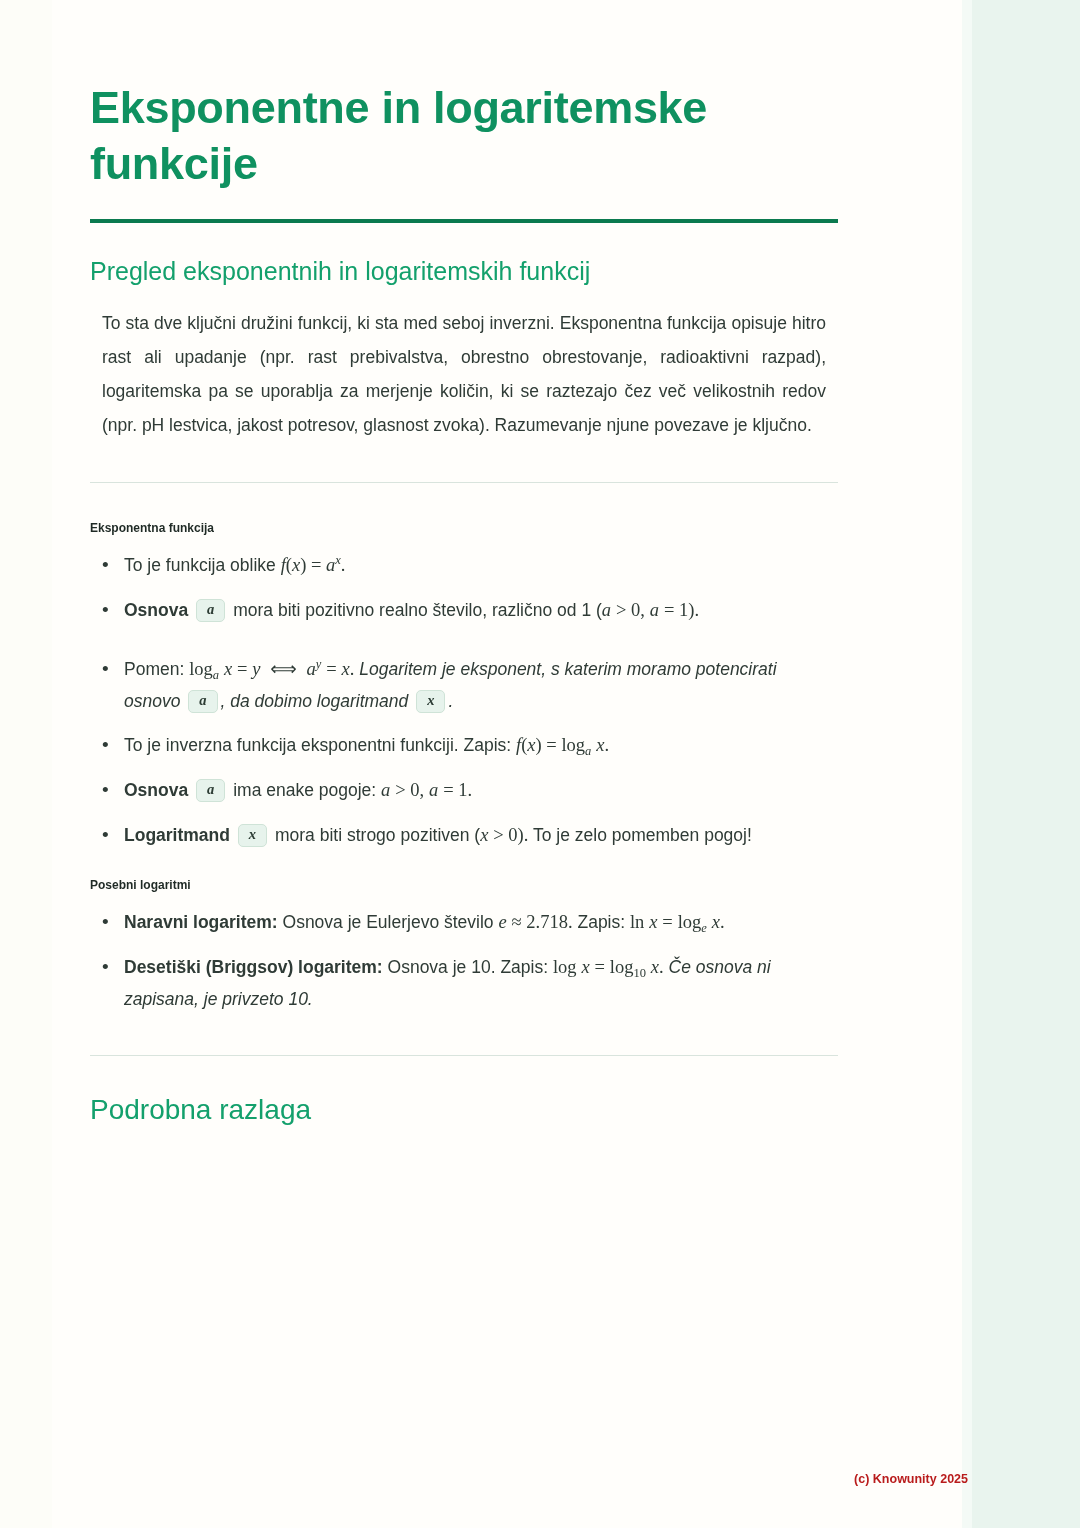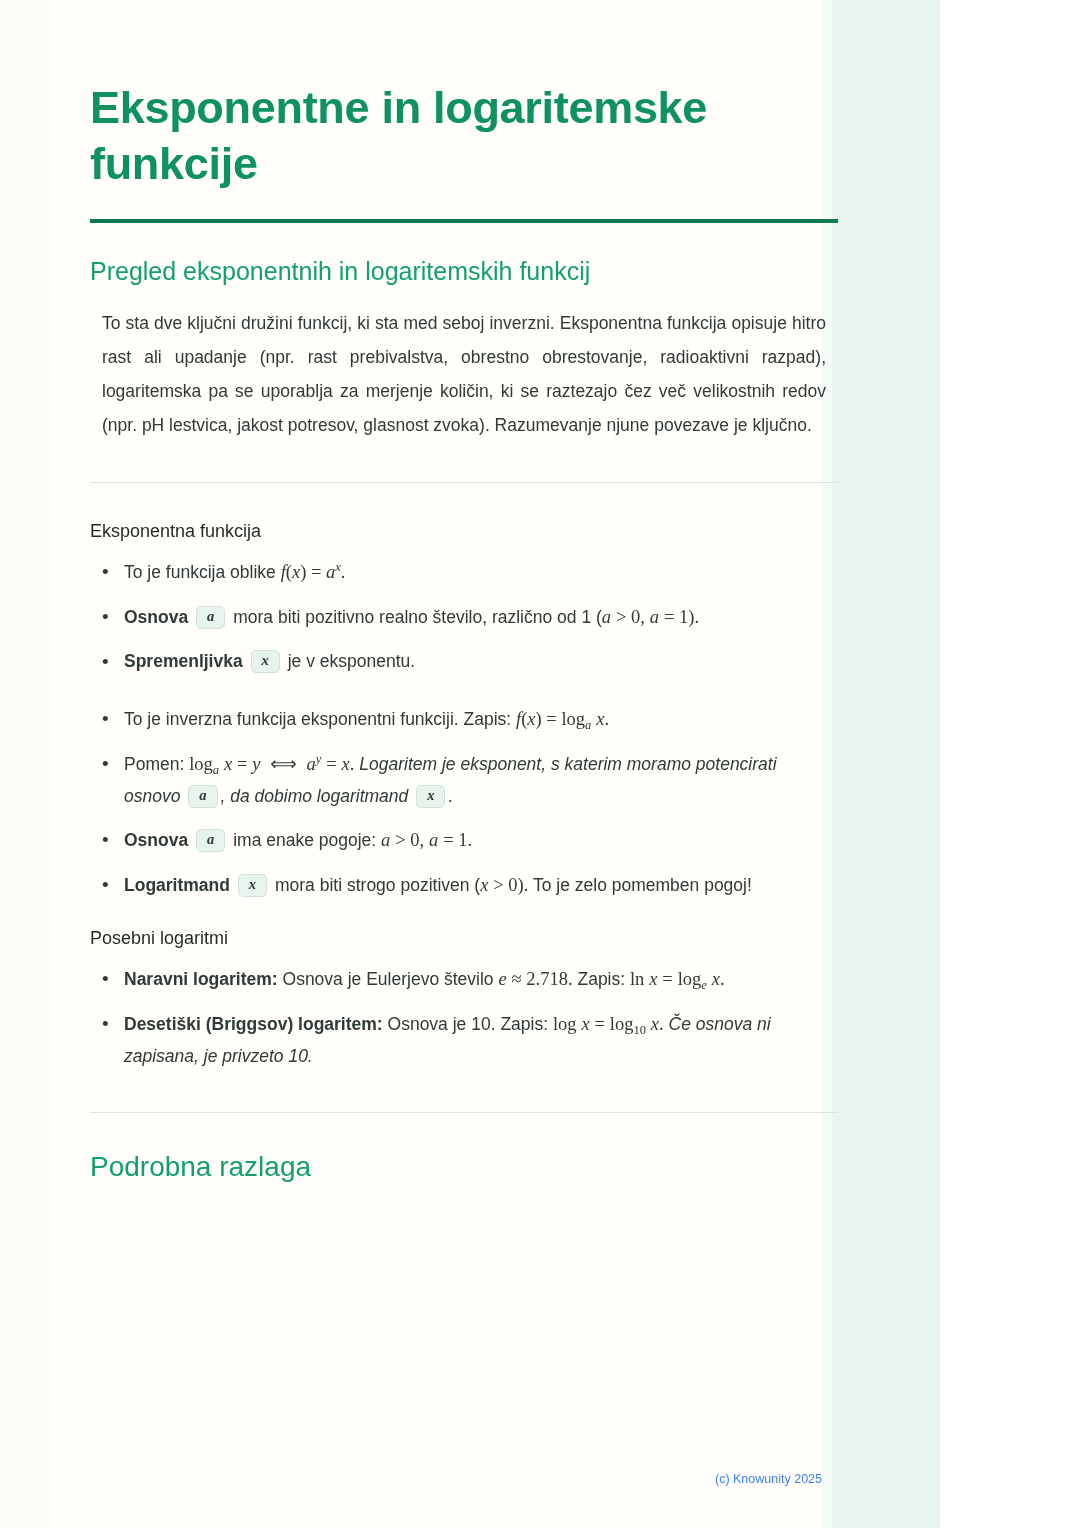--- a/index.html
+++ b/index.html
@@ -10,21 +10,21 @@
   body {
     width: 1080px;
     height: 1528px;
     font-family: "Liberation Sans", sans-serif;
     position: relative;
     overflow: hidden;
   }
   .page {
     position: absolute;
     left: 0; top: 0;
-    width: 940px;
+    width: 1080px;
     height: 1528px;
     background: #fffefb;
   }
   
   .paper-left-edge {
     position: absolute;
     left: 0; top: 0; bottom: 0;
     width: 52px;
     background: #fdfdf8;
   }
@@ -78,22 +78,22 @@
     margin: 12px;
   }
   .divider {
     border: 0;
     border-top: 1px solid #d9e4dd;
     margin: 40px 0 38px 0;
     width: 100%;
   }
   h3.subheading {
     color: #1f2a25;
-    font-size: 18px;
-    font-weight: 400;
+    font-size: 12px;
+    font-weight: 700;
     margin: 0 0 14px 0;
   }
   ul.bullets {
     margin: 0 12px 26px 0;
     padding-left: 34px;
     list-style: none;
   }
   ul.bullets li {
     position: relative;
     color: #2f3b36;
@@ -125,24 +125,25 @@
     font-family: "Liberation Serif", serif;
     font-style: italic;
     font-weight: 700;
     font-size: 14.5px;
     color: #2b3b33;
     line-height: 1.1;
     vertical-align: 2px;
   }
   .watermark {
     position: absolute;
-    right: 118px;
+    right: 112px;
     bottom: 42px;
-    color: #3b82f6;
+    color: #b91c1c;
     font-size: 12.5px;
+    font-weight: bold;
   }
 </style>
 </head>
 <body>
 
 <div class="page">
   <div class="paper-left-edge"></div>
   <div class="paper-right-inner"></div>
   <div class="paper-right-band"></div>
 
@@ -160,38 +161,33 @@
     <h3 class="subheading">Eksponentna funkcija</h3>
     <ul class="bullets">
       <li>
         To je funkcija oblike <span class="math">f</span><span class="mathup">(</span><span class="math">x</span><span class="mathup">) = </span><span class="math">a<span class="sup">x</span></span><span class="mathup">.</span>
       </li>
       <li>
         <span class="bold">Osnova</span>
         <span class="chip">a</span>
         mora biti pozitivno realno število, različno od 1 (<span class="math">a</span> <span class="mathup">&gt; 0,</span> <span class="math">a</span> <span class="mathup">= 1).</span>
       </li>
-      <li>
-        <span class="bold">Spremenljivka</span>
-        <span class="chip">x</span>
-        je v eksponentu.
-      </li>
     </ul>
 
     <ul class="bullets">
-      <li>
-        To je inverzna funkcija eksponentni funkciji. Zapis: <span class="math">f</span><span class="mathup">(</span><span class="math">x</span><span class="mathup">) = log</span><span class="sub">a</span> <span class="math">x</span><span class="mathup">.</span>
-      </li>
       <li>
         Pomen: <span class="mathup">log</span><span class="sub">a</span> <span class="math">x</span> <span class="mathup">=</span> <span class="math">y</span> &nbsp;<span class="mathup">⟺</span>&nbsp; <span class="math">a<span class="sup">y</span></span> <span class="mathup">=</span> <span class="math">x</span><span class="mathup">.</span>
         <span class="ital">Logaritem je eksponent, s katerim moramo potencirati osnovo</span>
         <span class="chip">a</span><span class="ital">, da dobimo logaritmand</span>
         <span class="chip">x</span><span class="ital">.</span>
       </li>
       <li>
+        To je inverzna funkcija eksponentni funkciji. Zapis: <span class="math">f</span><span class="mathup">(</span><span class="math">x</span><span class="mathup">) = log</span><span class="sub">a</span> <span class="math">x</span><span class="mathup">.</span>
+      </li>
+      <li>
         <span class="bold">Osnova</span>
         <span class="chip">a</span>
         ima enake pogoje: <span class="math">a</span> <span class="mathup">&gt; 0,</span> <span class="math">a</span> <span class="mathup">= 1.</span>
       </li>
       <li>
         <span class="bold">Logaritmand</span>
         <span class="chip">x</span>
         mora biti strogo pozitiven (<span class="math">x</span> <span class="mathup">&gt; 0).</span> To je zelo pomemben pogoj!
       </li>
     </ul>

